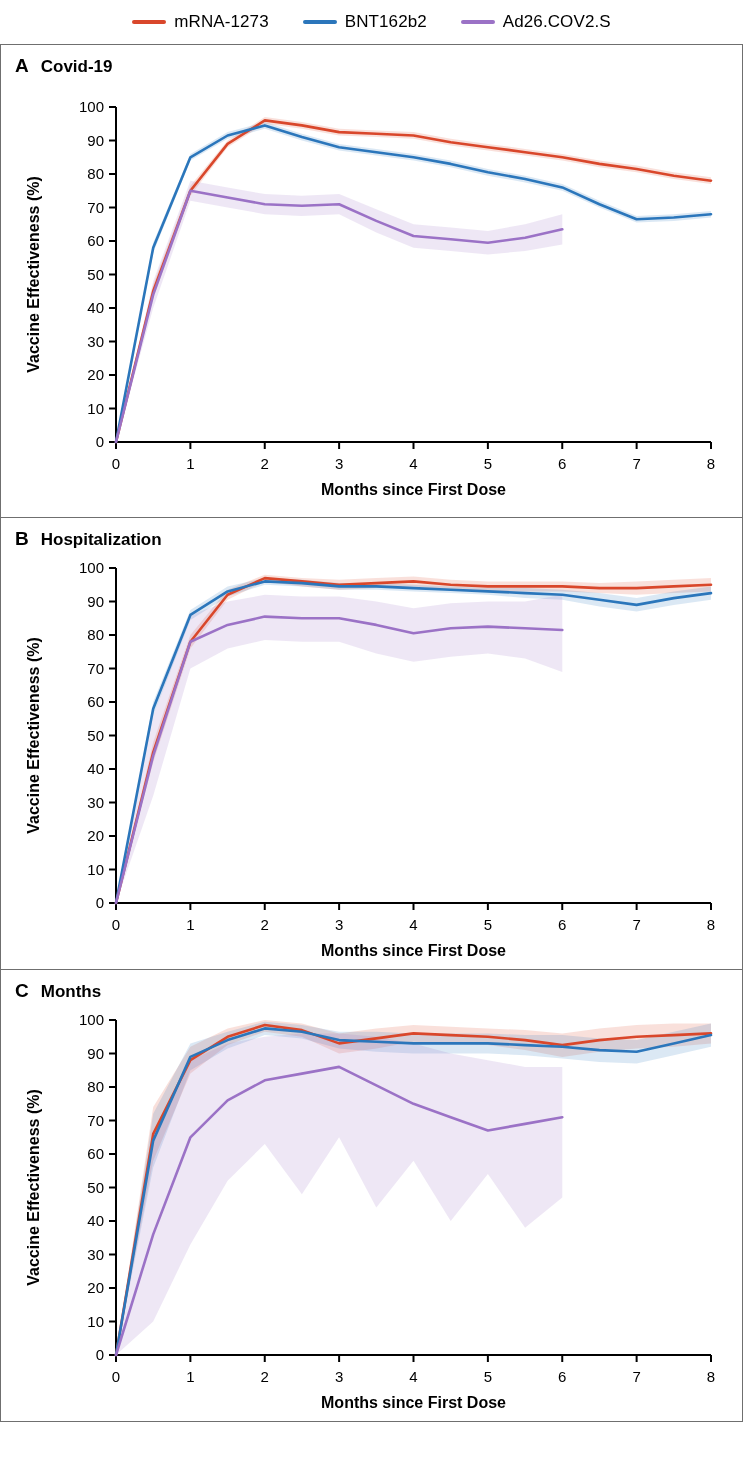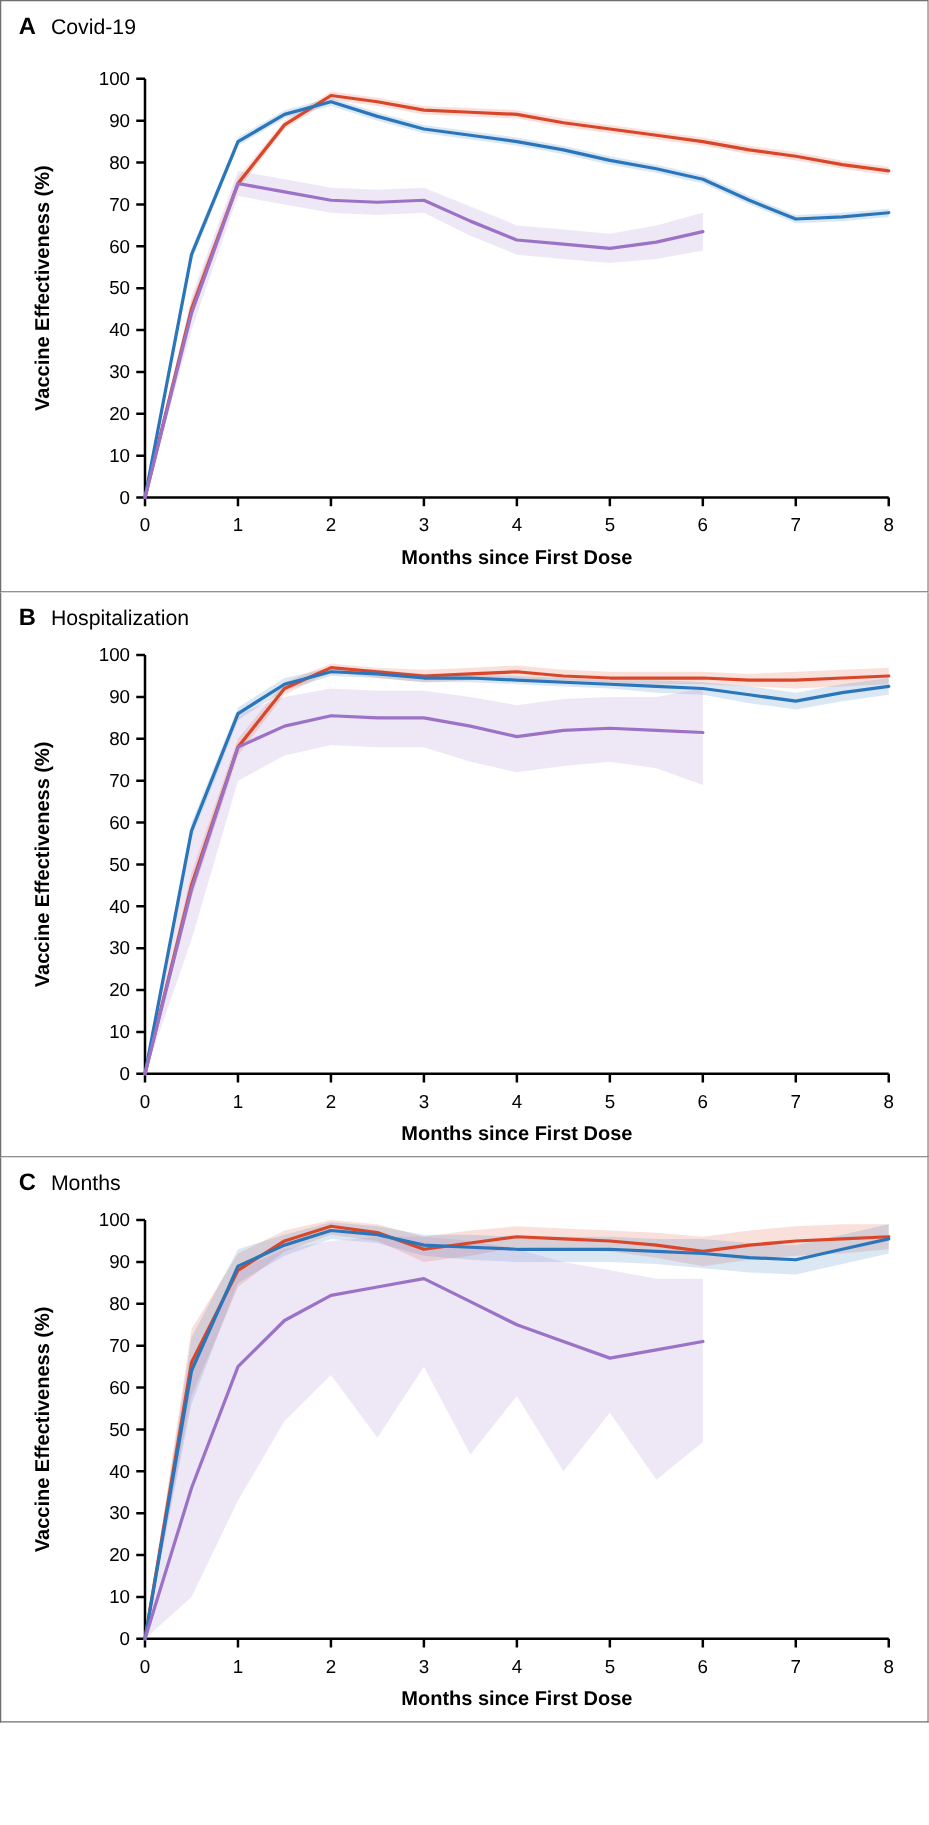--- a/index.html
+++ b/index.html
@@ -64,21 +64,21 @@
     display: flex;
     align-items: baseline;
     gap: 12px;
   }
   .panel-letter {
     font-size: 19px;
     font-weight: bold;
   }
   .panel-title {
     font-size: 17px;
-    font-weight: normal;
+    font-weight: bold;
   }
   .plotwrap {
     position: absolute;
     left: 0;
     top: 0;
     width: 100%;
     height: 100%;
   }
   svg { display: block; }
   .axis-line { stroke: #000; stroke-width: 2; fill: none; }
@@ -95,20 +95,34 @@
     fill: #000;
   }
   .series-line { fill: none; stroke-width: 2.6; }
   .band { stroke: none; }
 </style>
 </head>
 <body>
 
 <div class="figure">
 
+  <div class="legend">
+    <div class="legend-item">
+      <span class="legend-swatch" style="background:#d9472b"></span>
+      <span class="legend-label">mRNA-1273</span>
+    </div>
+    <div class="legend-item">
+      <span class="legend-swatch" style="background:#2b76bb"></span>
+      <span class="legend-label">BNT162b2</span>
+    </div>
+    <div class="legend-item">
+      <span class="legend-swatch" style="background:#9b72c6"></span>
+      <span class="legend-label">Ad26.COV2.S</span>
+    </div>
+  </div>
 
   <div class="panel" id="panel-a">
     <div class="panel-head">
       <span class="panel-letter">A</span>
       <span class="panel-title">Covid-19</span>
     </div>
     <div class="plotwrap">
       <svg id="svg-0" width="743" height="474" viewBox="0 0 743 474">
           <path d="M115.0,397.0 L152.2,239.6 L189.4,140.7 L226.6,95.5 L263.8,72.1 L300.9,77.1 L338.1,83.8 L375.3,85.4 L412.5,87.1 L449.7,93.8 L486.9,98.9 L524.1,103.9 L561.3,108.9 L598.4,115.6 L635.6,120.6 L672.8,127.3 L710.0,132.3 L710.0,139.1 L672.8,134.0 L635.6,127.3 L598.4,122.3 L561.3,115.6 L524.1,110.6 L486.9,105.6 L449.7,100.5 L412.5,93.8 L375.3,92.1 L338.1,90.5 L300.9,83.8 L263.8,78.8 L226.6,102.2 L189.4,150.8 L152.2,252.9 L115.0,397.0 Z" fill="#d9472b" fill-opacity="0.17" class="band"></path>
           <path d="M115.0,397.0 L152.2,197.7 L189.4,108.9 L226.6,87.1 L263.8,77.1 L300.9,88.8 L338.1,98.9 L375.3,103.9 L412.5,108.9 L449.7,115.6 L486.9,124.0 L524.1,130.7 L561.3,139.1 L598.4,155.8 L635.6,170.9 L672.8,169.2 L710.0,165.9 L710.0,172.5 L672.8,175.9 L635.6,177.6 L598.4,162.5 L561.3,145.8 L524.1,137.4 L486.9,130.7 L449.7,122.3 L412.5,115.6 L375.3,110.6 L338.1,105.6 L300.9,95.5 L263.8,83.8 L226.6,93.8 L189.4,115.6 L152.2,207.7 L115.0,397.0 Z" fill="#2b76bb" fill-opacity="0.17" class="band"></path>

